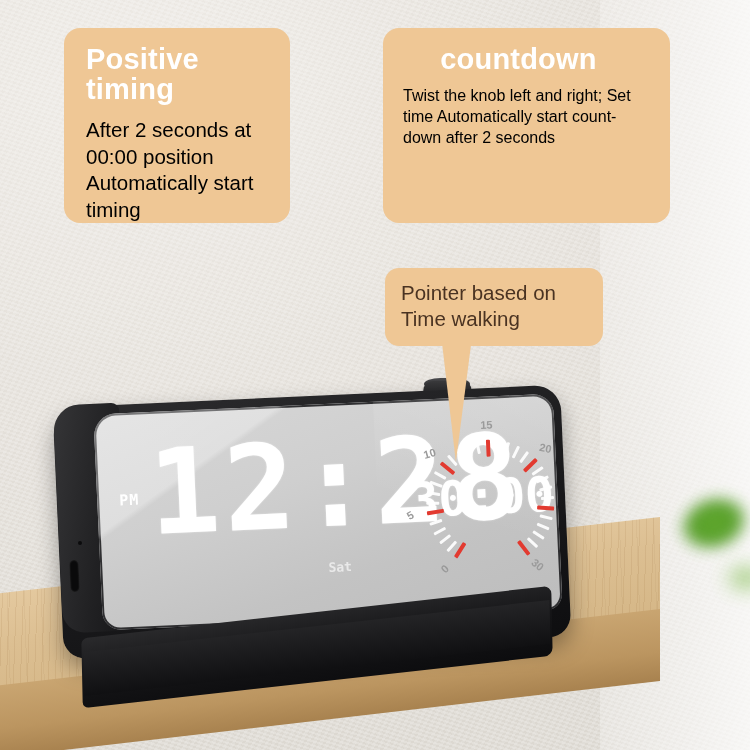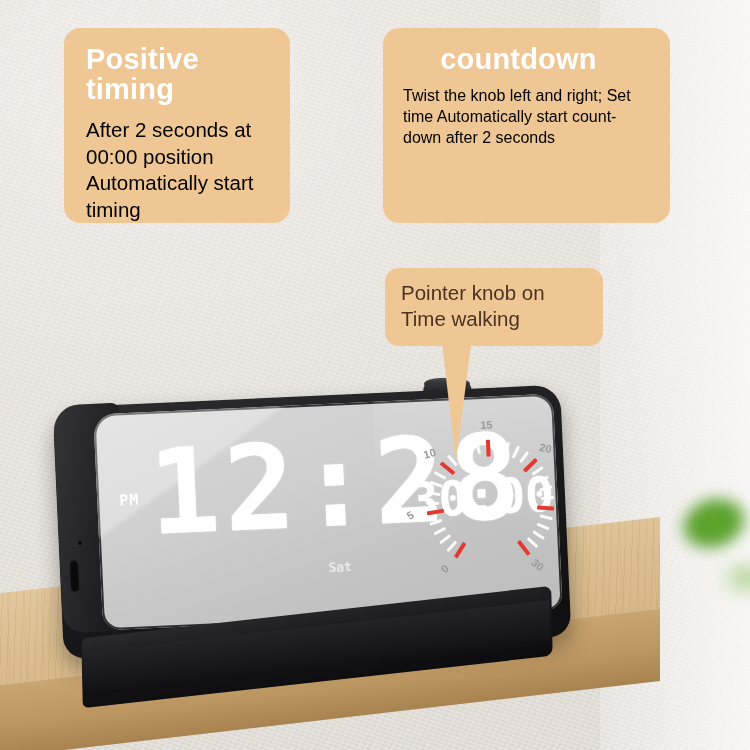--- a/index.html
+++ b/index.html
@@ -351,16 +351,16 @@
     <div class="c-title">Positive timing</div>
     <div class="c-body">After 2 seconds at 00:00 position Automatically start timing</div>
   </div>
 
   <div class="callout" id="callout-2">
     <div class="c-title">countdown</div>
     <div class="c-body">Twist the knob left and right; Set time Automatically start count-down after 2 seconds</div>
   </div>
 
   <div class="callout" id="callout-3">
-    <div class="c-body">Pointer knob on Time walking</div>
+    <div class="c-body">Pointer based on Time walking</div>
   </div>
 
 </div>
 
 </body></html>

